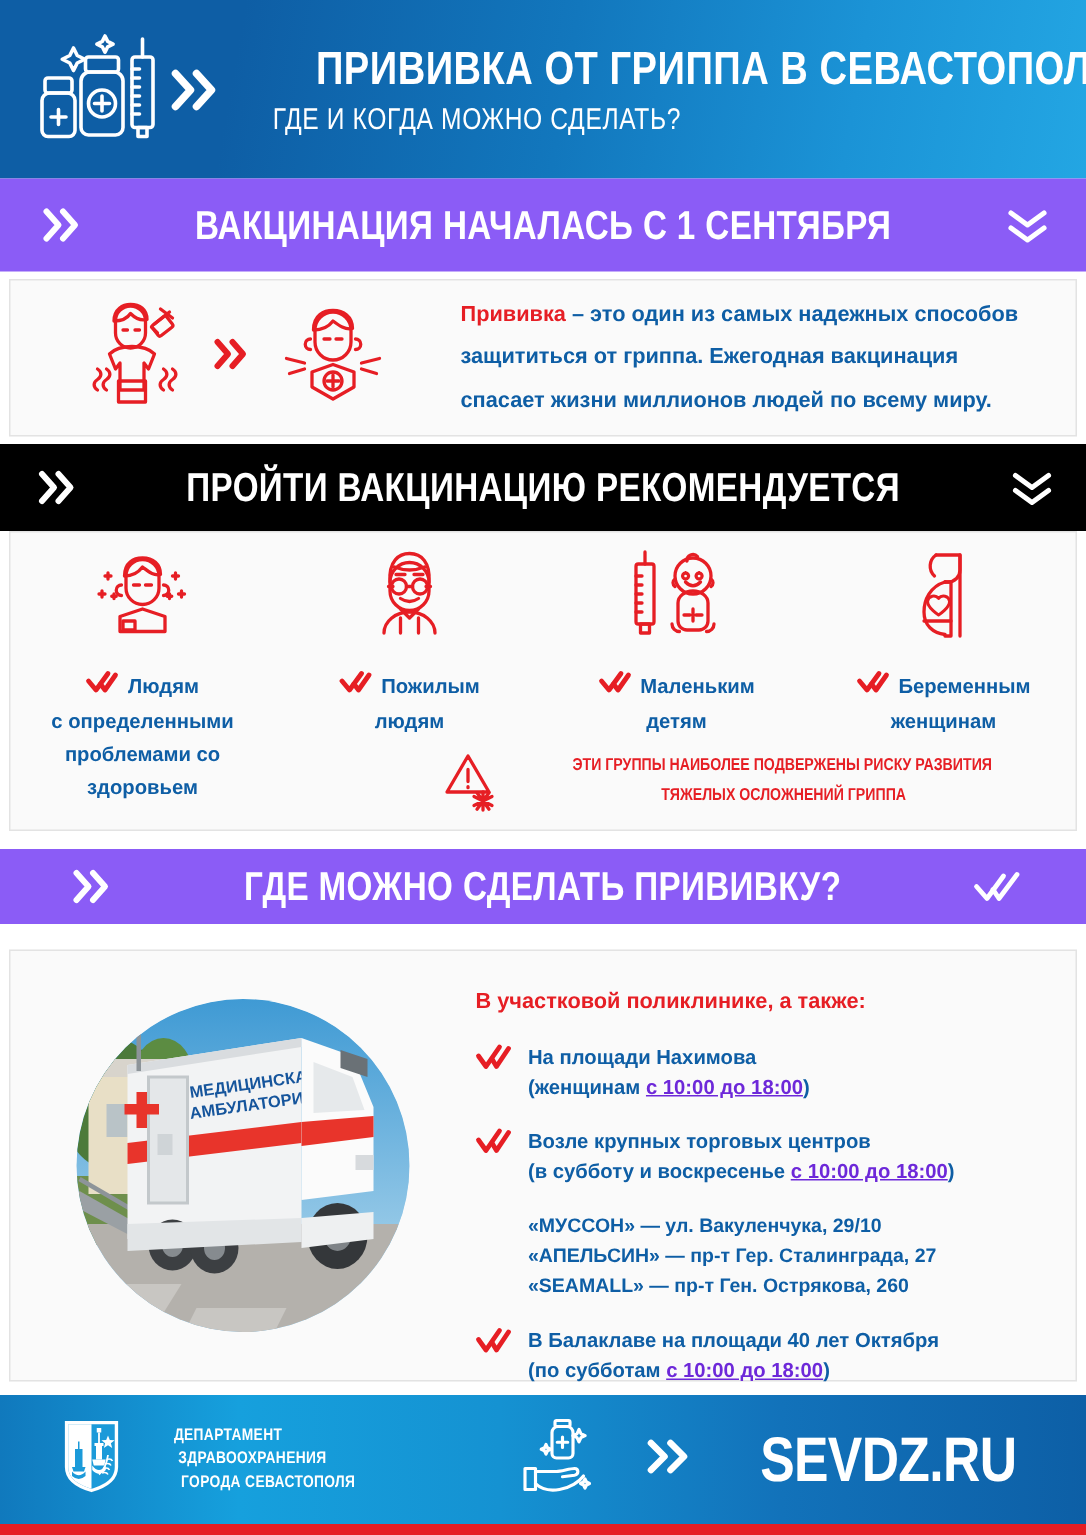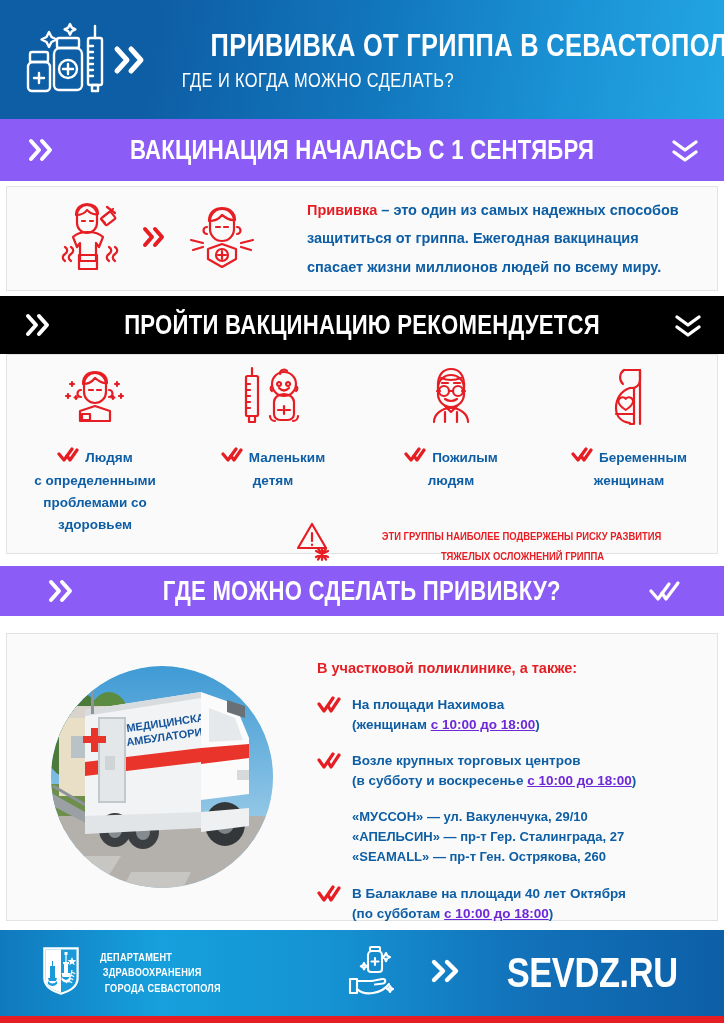--- a/index.html
+++ b/index.html
@@ -169,23 +169,22 @@
     gap: 6px;
   }
 
   
   .warn {
     position: absolute;
     left: 296px;
     top: 500px;
     width: 400px;
     display: flex;
-    align-items: flex-end;
+    align-items: flex-start;
     gap: 12px;
-    margin-top: 20px;
   }
   .warn-text {
     color: #e61e24;
     font-size: 11.5px;
     font-weight: bold;
     line-height: 1.75;
     text-align: center;
     flex: 1;
   }
 
@@ -244,21 +243,21 @@
     left: 0; top: 930px;
     width: 724px; height: 86px;
     background: linear-gradient(90deg, #1079bd 0%, #16a0dd 22%, #1592d2 46%, #1272ba 72%, #0d5fa6 100%);
     display: flex;
     align-items: center;
   }
   .dept {
     display: flex;
     align-items: center;
     margin-left: 42px;
-    gap: 12px;
+    gap: 28px;
   }
   .dept-name {
     color: #ffffff;
     font-size: 11.2px;
     font-weight: bold;
     line-height: 1.38;
     letter-spacing: 0.3px;
   }
   .foot-mid {
     margin-left: auto;
@@ -431,20 +430,51 @@
         </span><br>
         <span>с определенными</span><br>
         <span>проблемами со</span><br>
         <span>здоровьем</span>
       </div>
     </div>
 
     <div class="group">
       <div class="group-icon">
         <svg width="74" height="66" viewBox="0 0 74 66" fill="none" stroke="#e61e24" stroke-width="2.2" stroke-linecap="round" stroke-linejoin="round">
+          <path d="M24 22 a13 13 0 0 1 26 0 v6 a13 13 0 0 1 -26 0 z"></path>
+          <path d="M24 22 c-1 -14 6 -19 13 -19 c8 0 14 6 13 19"></path>
+          <path d="M27 12 q10 4 20 0"></path>
+          <path d="M28 17 h6 M40 17 h6"></path>
+          <circle cx="30" cy="25" r="5"></circle>
+            <circle cx="44" cy="25" r="5"></circle>
+          <path d="M35 25 h4"></path>
+          <path d="M26 25 h-3 M48 25 h3"></path>
+          <path d="M31 33 q6 4 12 0"></path>
+          <path d="M20 56 a17 14 0 0 1 34 0"></path>
+          <path d="M31 40 l6 6 l6 -6"></path>
+          <path d="M31 46 v10 M43 46 v10"></path>
+        </svg>
+      </div>
+      <div class="group-label">
+        <span class="first-line">
+          <span>
+            <svg width="22" height="17" viewBox="0 0 22 17" fill="none" stroke="#e61e24" stroke-width="3.2" stroke-linecap="round" stroke-linejoin="round">
+              <path d="M2 8 l5 6 l8 -11"></path>
+                <path d="M10 10 l3 4 l7 -10"></path>
+            </svg>
+          </span>
+          <span>Пожилым</span>
+        </span><br>
+        <span>людям</span>
+      </div>
+    </div>
+
+    <div class="group">
+      <div class="group-icon">
+        <svg width="74" height="66" viewBox="0 0 74 66" fill="none" stroke="#e61e24" stroke-width="2.2" stroke-linecap="round" stroke-linejoin="round">
           <path d="M16 2 v8"></path>
           <rect x="10" y="10" width="12" height="40" rx="1.5"></rect>
           <path d="M13 50 h6 v6 h-6 z"></path>
           <path d="M10 18 h4 M10 24 h4 M10 30 h4 M10 36 h4 M10 42 h4"></path>
           <circle cx="48" cy="18" r="12"></circle>
           <path d="M44 8 a4 4 0 0 1 7 -3"></path>
           <path d="M43 16 a2 2 0 1 0 0.1 0 M52 16 a2 2 0 1 0 0.1 0"></path>
           <path d="M43 22 q5 5 10 0"></path>
           <path d="M36 20 a3 3 0 0 0 0 5 M60 20 a3 3 0 0 1 0 5"></path>
           <path d="M38 36 a10 8 0 0 1 20 0 v12 a6 6 0 0 1 -6 6 h-8 a6 6 0 0 1 -6 -6 z"></path>
@@ -456,51 +486,20 @@
         <span class="first-line">
           <span>
             <svg width="22" height="17" viewBox="0 0 22 17" fill="none" stroke="#e61e24" stroke-width="3.2" stroke-linecap="round" stroke-linejoin="round">
               <path d="M2 8 l5 6 l8 -11"></path>
                 <path d="M10 10 l3 4 l7 -10"></path>
             </svg>
           </span>
           <span>Маленьким</span>
         </span><br>
         <span>детям</span>
-      </div>
-    </div>
-
-    <div class="group">
-      <div class="group-icon">
-        <svg width="74" height="66" viewBox="0 0 74 66" fill="none" stroke="#e61e24" stroke-width="2.2" stroke-linecap="round" stroke-linejoin="round">
-          <path d="M24 22 a13 13 0 0 1 26 0 v6 a13 13 0 0 1 -26 0 z"></path>
-          <path d="M24 22 c-1 -14 6 -19 13 -19 c8 0 14 6 13 19"></path>
-          <path d="M27 12 q10 4 20 0"></path>
-          <path d="M28 17 h6 M40 17 h6"></path>
-          <circle cx="30" cy="25" r="5"></circle>
-            <circle cx="44" cy="25" r="5"></circle>
-          <path d="M35 25 h4"></path>
-          <path d="M26 25 h-3 M48 25 h3"></path>
-          <path d="M31 33 q6 4 12 0"></path>
-          <path d="M20 56 a17 14 0 0 1 34 0"></path>
-          <path d="M31 40 l6 6 l6 -6"></path>
-          <path d="M31 46 v10 M43 46 v10"></path>
-        </svg>
-      </div>
-      <div class="group-label">
-        <span class="first-line">
-          <span>
-            <svg width="22" height="17" viewBox="0 0 22 17" fill="none" stroke="#e61e24" stroke-width="3.2" stroke-linecap="round" stroke-linejoin="round">
-              <path d="M2 8 l5 6 l8 -11"></path>
-                <path d="M10 10 l3 4 l7 -10"></path>
-            </svg>
-          </span>
-          <span>Пожилым</span>
-        </span><br>
-        <span>людям</span>
       </div>
     </div>
 
     <div class="group">
       <div class="group-icon">
         <svg width="74" height="66" viewBox="0 0 74 66" fill="none" stroke="#e61e24" stroke-width="2.2" stroke-linecap="round" stroke-linejoin="round">
           <path d="M32 4 h16 v10 a8 8 0 0 1 -8 8 h-2"></path>
           <path d="M32 4 a9 9 0 0 0 -1 14"></path>
           <path d="M48 4 v54"></path>
           <path d="M38 22 c-10 3 -14 12 -14 20 c0 9 6 14 14 15"></path>

